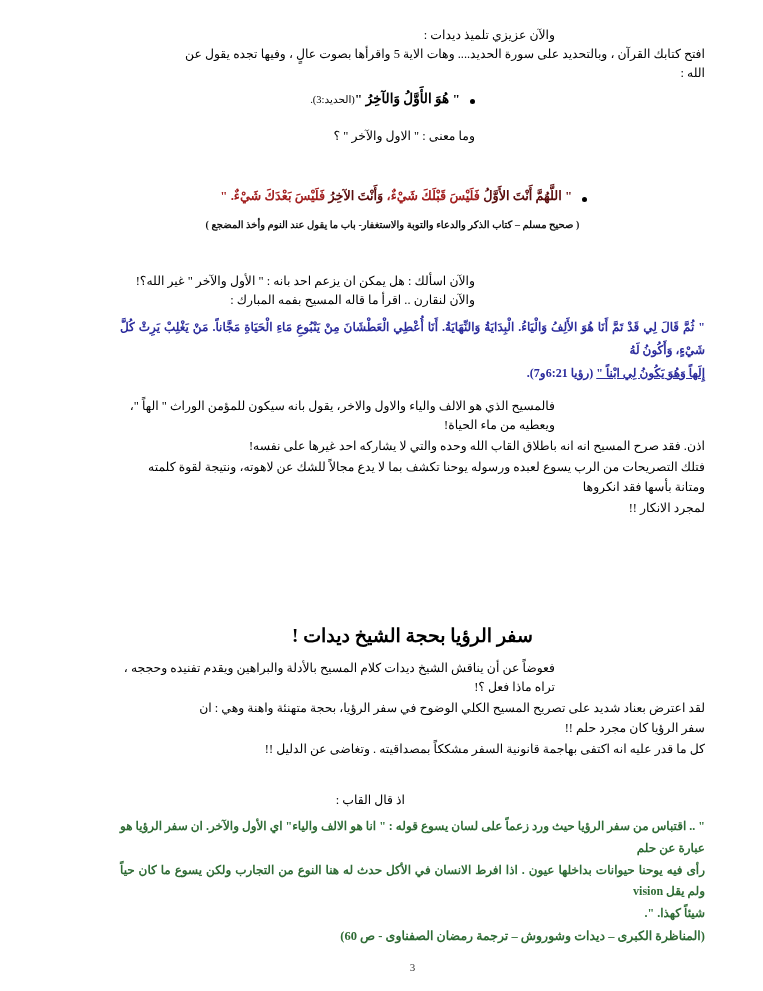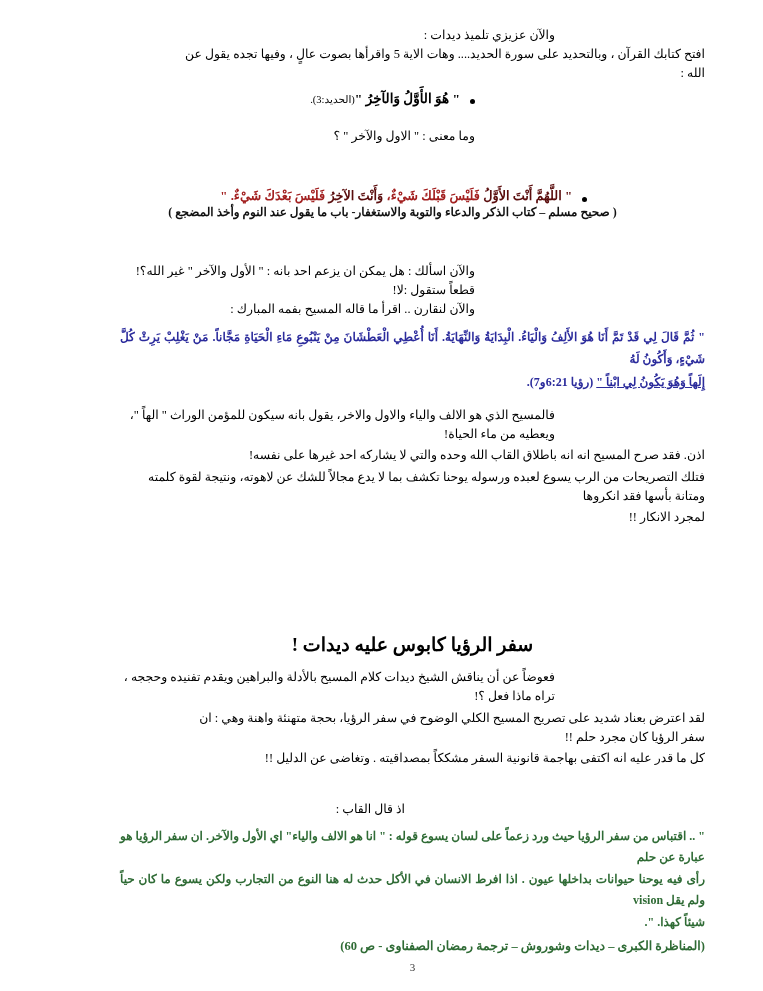--- a/index.html
+++ b/index.html
@@ -66,24 +66,24 @@
   .hadith-row { margin-right: 118px; }
   .hadith {
     color: #a21f1f;
     font-weight: bold;
     font-size: 12.8px;
   }
   .hadith .dark { color: #5a0d0d; }
 
   .hadith-source {
     text-align: center;
-    font-size: 12px;
+    font-size: 10px;
     font-weight: bold;
     color: #111;
-    margin-top: 1px;
+    margin-top: 15px;
     margin-right: 40px;
   }
 
   .blue-quote {
     color: #2b2b9c;
     font-weight: bold;
     font-size: 12px;
     line-height: 1.9;
     text-align: justify;
     text-align-last: right;
@@ -176,21 +176,20 @@
         <span>فَلَيْسَ قَبْلَكَ شَيْءٌ،</span>
         <span class="dark">وَأَنْتَ الآخِرُ</span>
         <span>فَلَيْسَ بَعْدَكَ شَيْءٌ. "</span>
       </span>
     </div>
     <div class="hadith-source">( صحيح مسلم – كتاب الذكر والدعاء والتوبة والاستغفار- باب ما يقول عند النوم وأخذ المضجع )</div>
 
     <div class="spacer-xl"></div>
 
     <div class="line indent-right-md">والآن اسألك : هل يمكن ان يزعم احد بانه : "  الأول والآخر " غير الله؟!</div>
-    <div class="line indent-right-md">قطعاً ستقول :لا!</div>
     <div class="line indent-right-md">والآن لنقارن .. اقرأ ما قاله المسيح بفمه المبارك :</div>
 
     <div class="spacer-xs"></div>
 
     <div class="blue-quote">
       <div>" ثُمَّ قَالَ لِي قَدْ تَمَّ أَنَا هُوَ الأَلِفُ وَالْيَاءُ. الْبِدَايَةُ وَالنِّهَايَةُ. أَنَا أُعْطِي الْعَطْشَانَ مِنْ يَنْبُوعِ مَاءِ الْحَيَاةِ مَجَّاناً. مَنْ يَغْلِبْ يَرِثْ كُلَّ شَيْءٍ، وَأَكُونُ لَهُ</div>
       <div>
         <span class="u">إِلَهاً وَهُوَ يَكُونُ لِي ابْناً "</span>
         <span class="ref">(رؤيا 6:21و7).</span>
       </div>
@@ -204,21 +203,21 @@
       <div class="line">فتلك التصريحات من الرب يسوع لعبده ورسوله يوحنا تكشف بما لا يدع مجالاً للشك عن لاهوته، ونتيجة لقوة كلمته ومتانة بأسها فقد انكروها</div>
       <div class="line">لمجرد الانكار !!</div>
     </div>
 
     <div class="spacer-xl"></div>
     <div class="spacer-md"></div>
 
 
     <div class="spacer-xl"></div>
 
-    <div class="black-heading">سفر الرؤيا كابوس عليه ديدات !</div>
+    <div class="black-heading">سفر الرؤيا بحجة الشيخ ديدات !</div>
 
     <div class="spacer-sm"></div>
 
     <div class="para-block">
       <div class="line indent-right-sm">فعوضاً عن أن يناقش الشيخ ديدات كلام المسيح بالأدلة والبراهين ويقدم تفنيده وحججه ، تراه ماذا فعل ؟!</div>
       <div class="line indent-left-sm">لقد اعترض بعناد شديد على تصريح المسيح الكلي الوضوح في سفر الرؤيا، بحجة متهنئة واهنة وهي : ان سفر الرؤيا كان مجرد حلم !!</div>
       <div class="line indent-left-sm">كل ما قدر عليه انه اكتفى بهاجمة قانونية السفر مشككاً بمصداقيته . وتغاضى عن الدليل !!</div>
     </div>
 
     <div class="spacer-lg"></div>

